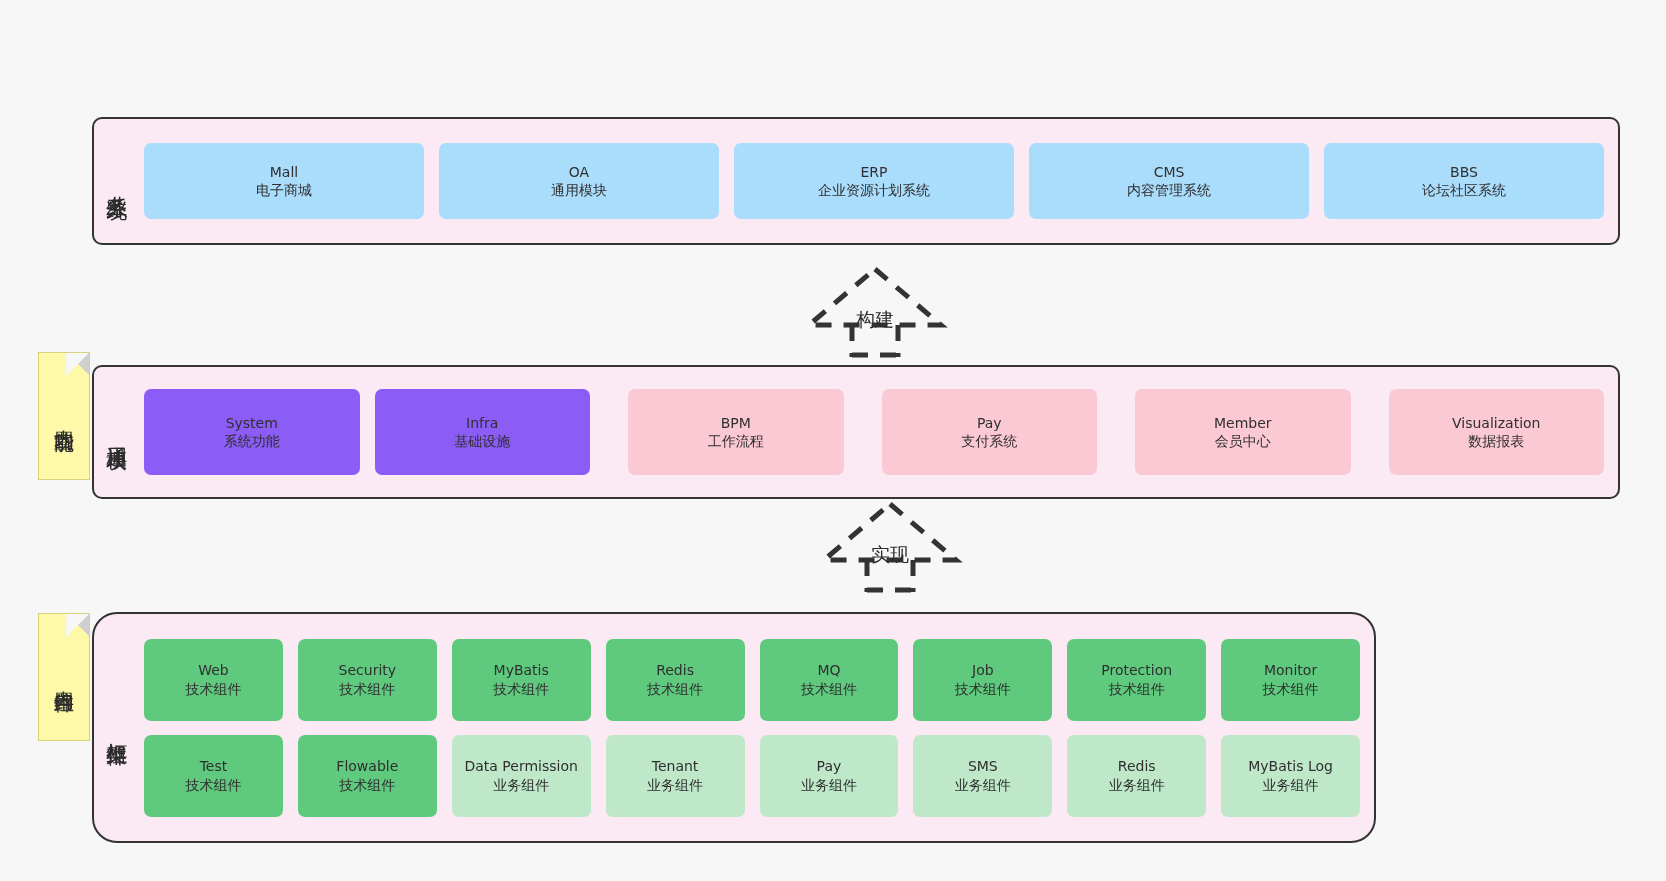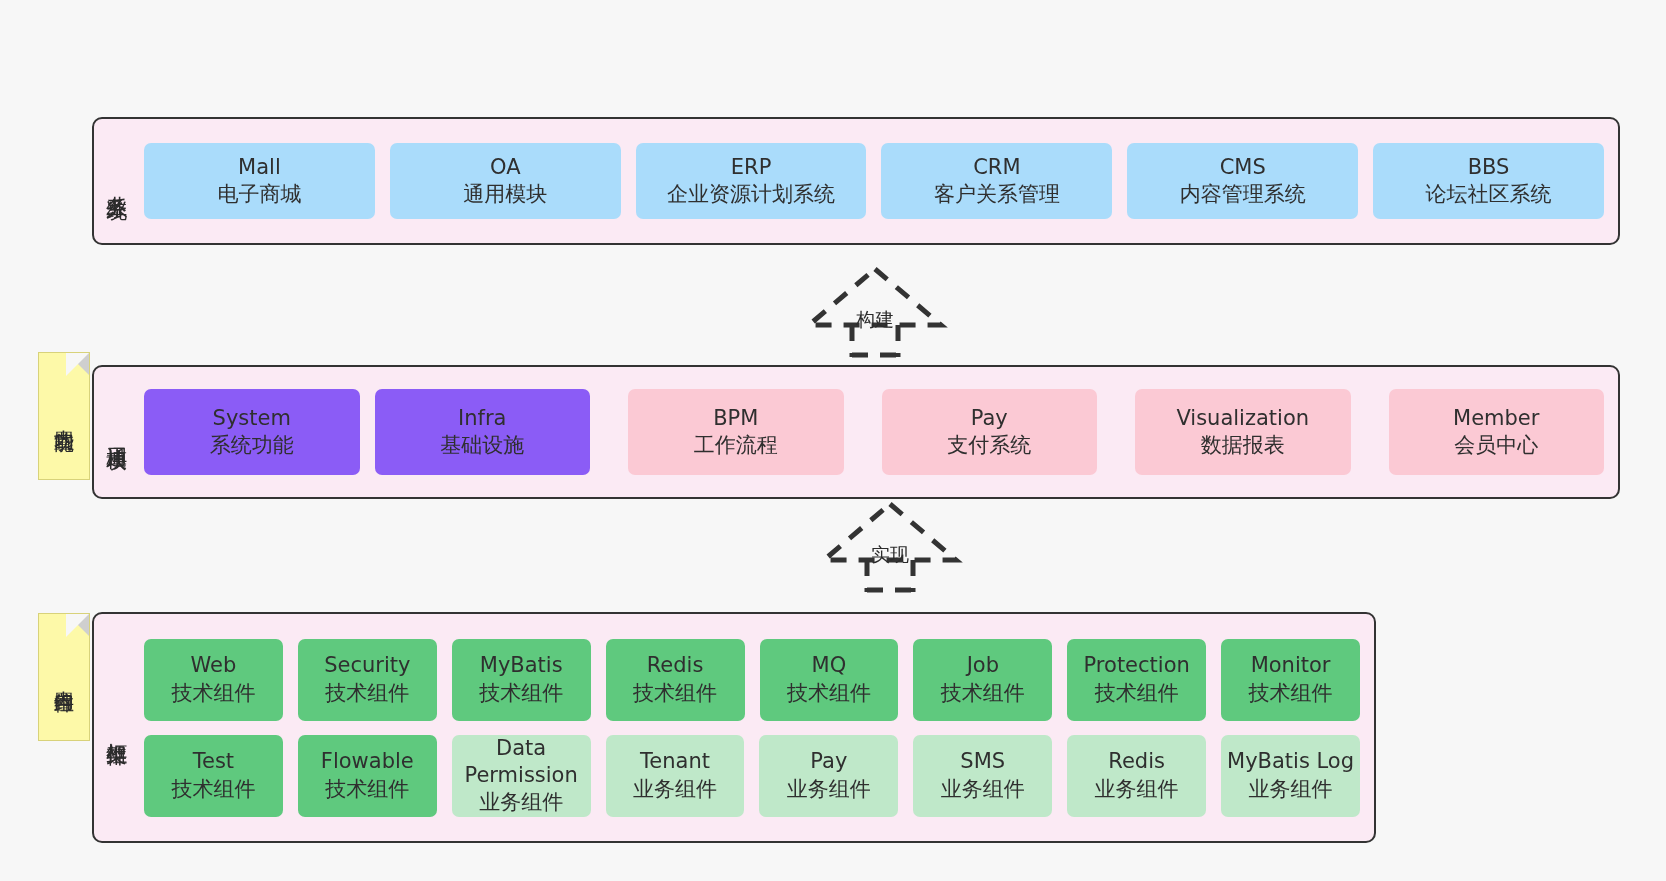--- a/index.html
+++ b/index.html
@@ -71,21 +71,21 @@
   
   .card {
     flex: 1 1 0;
     box-sizing: border-box;
     border-radius: 7px;
     display: flex;
     flex-direction: column;
     align-items: center;
     justify-content: center;
     text-align: center;
-    font-size: 21px;
+    font-size: 14px;
     line-height: 1.30;
     color: #2f2f2f;
     padding: 8px 6px;
     user-select: none;
   }
   .card .t1 { white-space: nowrap; }
   .card .t2 { white-space: nowrap; }
   .card.wrap .t1 { white-space: normal; }
 
   .card.blue      { background: #aadcfb; }
@@ -168,24 +168,20 @@
       </div>
       <div class="card blue h-top">
         <span class="t1">OA</span>
         <span class="t2">通用模块</span>
       </div>
       <div class="card blue h-top">
         <span class="t1">ERP</span>
         <span class="t2">企业资源计划系统</span>
       </div>
       <div class="card blue h-top">
-        <span class="t1">CRM</span>
-        <span class="t2">客户关系管理</span>
-      </div>
-      <div class="card blue h-top">
         <span class="t1">CMS</span>
         <span class="t2">内容管理系统</span>
       </div>
       <div class="card blue h-top">
         <span class="t1">BBS</span>
         <span class="t2">论坛社区系统</span>
       </div>
     </div>
   </div>
 
@@ -216,45 +212,45 @@
       </div>
       <div class="card pink h-mid">
         <span class="t1">BPM</span>
         <span class="t2">工作流程</span>
       </div>
       <div class="card pink h-mid">
         <span class="t1">Pay</span>
         <span class="t2">支付系统</span>
       </div>
       <div class="card pink h-mid">
+        <span class="t1">Member</span>
+        <span class="t2">会员中心</span>
+      </div>
+      <div class="card pink h-mid">
         <span class="t1">Visualization</span>
         <span class="t2">数据报表</span>
-      </div>
-      <div class="card pink h-mid">
-        <span class="t1">Member</span>
-        <span class="t2">会员中心</span>
       </div>
     </div>
   </div>
 
   <div class="arrow" style="left:815px; top:500px; width:150px; height:90px;">
     <svg width="150" height="90" viewBox="0 0 150 90">
       <path d="M75 4 L141 60 L9 60 Z" fill="none" stroke="#333333" stroke-width="5" stroke-dasharray="16,12" stroke-linecap="butt"></path>
       <path d="M52 60 L52 92 M98 60 L98 92 M52 90 L98 90" fill="none" stroke="#333333" stroke-width="5" stroke-dasharray="16,12" stroke-linecap="butt"></path>
     </svg>
     <span class="alabel" style="bottom:22px;">实现</span>
   </div>
 
   <div class="note" style="left:38px; top:613px; width:52px; height:128px;">
     <span>内置组件</span>
     <span class="fold"></span>
     <span class="fold-mask"></span>
   </div>
 
-  <div class="band" style="left:92px; top:612px; width:1284px; height:231px;">
+  <div class="band" style="left:92px; top:612px; width:1284px; height:231px;border-radius:25px;">
     <div class="band-title">框架组件</div>
     <div class="band-body two-rows">
 
       <div class="row">
         <div class="card green h-bot">
           <span class="t1">Web</span>
           <span class="t2">技术组件</span>
         </div>
         <div class="card green h-bot">
           <span class="t1">Security</span>

